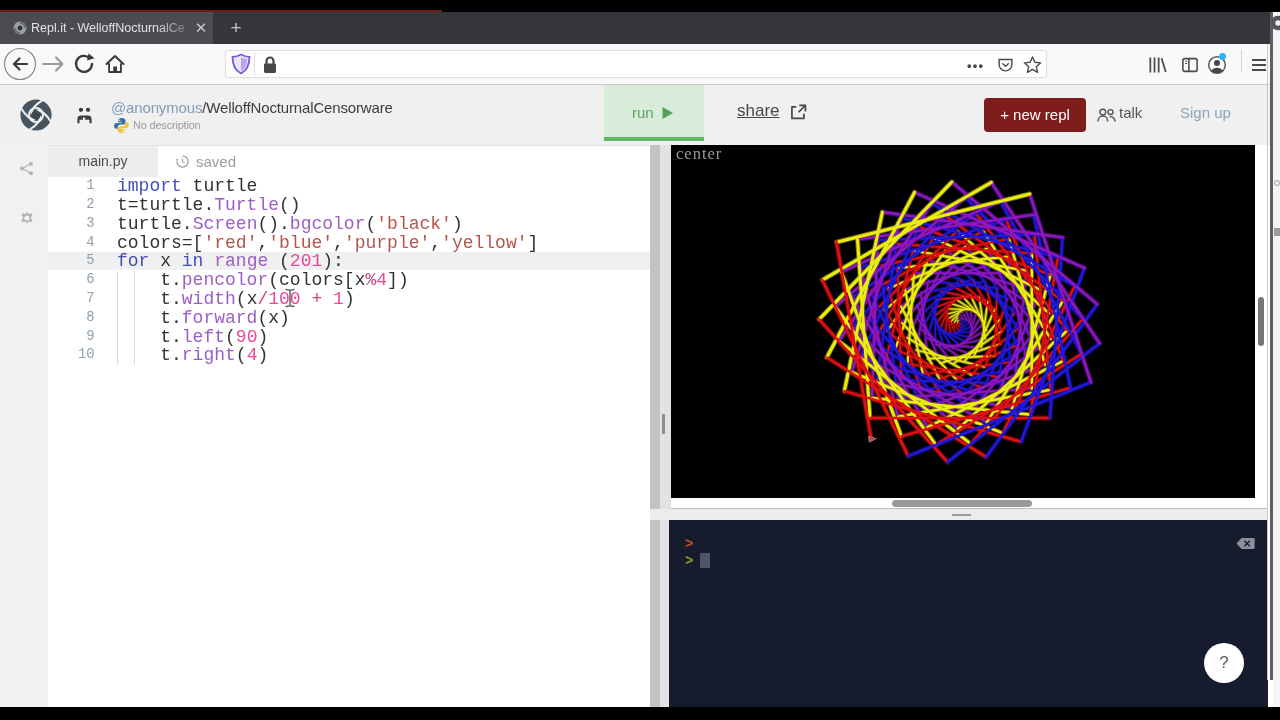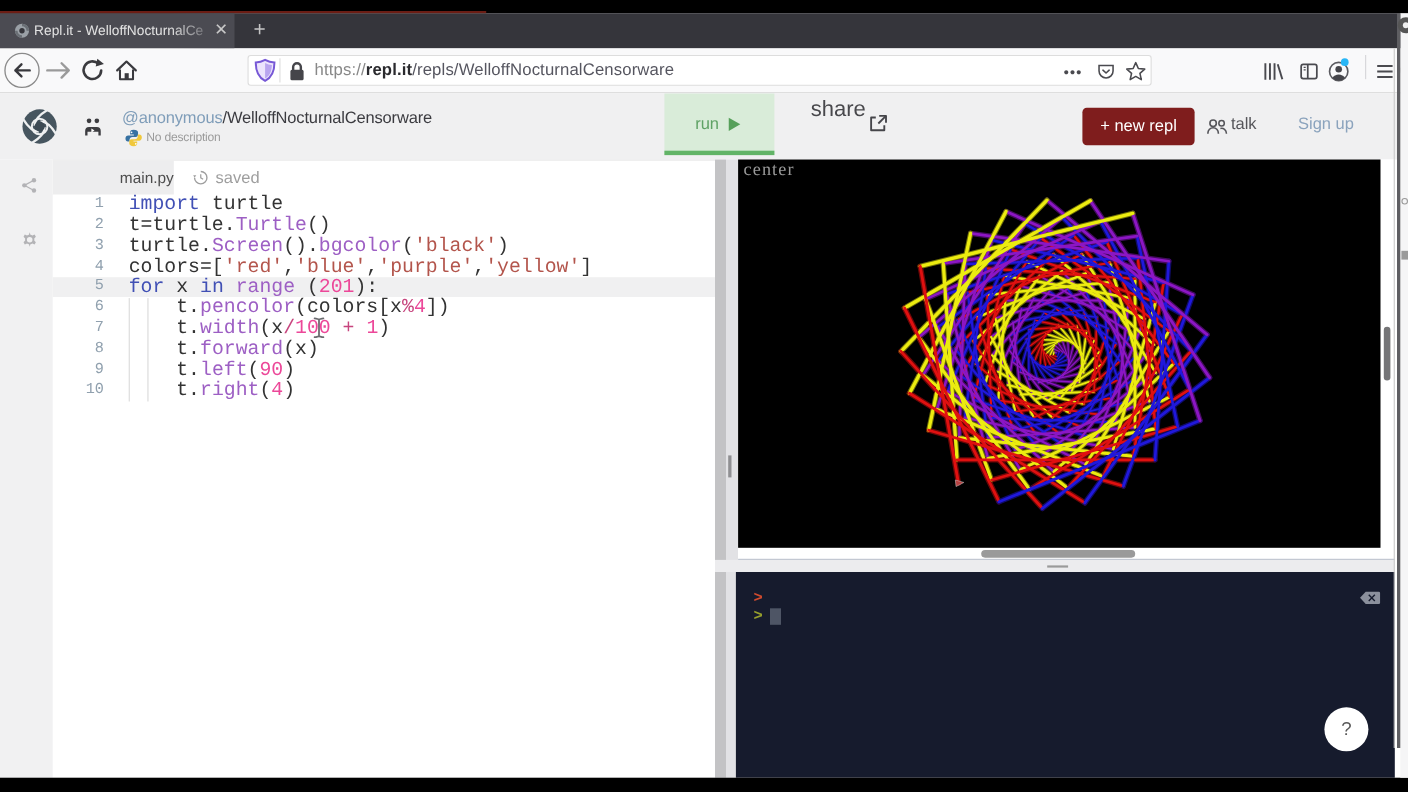--- a/index.html
+++ b/index.html
@@ -34,33 +34,33 @@
 #redgeline { left:1266.5px; top:44px; width:1px; height:636px; background:#c9c9c9; z-index:41; }
 
 #site { left:0; top:85px; width:1273px; height:635px; background:#fff; }
 #hdr { left:0; top:85px; width:1273px; height:60px; background:#f0f0f1; }
 #invite { left:484px; top:85px; width:104px; height:56px; background:#e6e6ee;
   border-bottom:4px solid #5b65c0; color:#6570c8; font-size:15px; }
 #invite .lbl { position:absolute; left:18px; top:19px; }
 #runbtn { left:604px; top:85px; width:100px; height:56px; background:#d9ecd9;
   border-bottom:4px solid #62b467; color:#5fa265; font-size:15px; }
 #runbtn .lbl { position:absolute; left:20px; top:19px;text-align:right; }
-#sharebtn { left:737px; top:88px; color:#48484c; font-size:20px; }
+#sharebtn { left:737px; top:101px; color:#48484c; font-size:17px;text-decoration:underline; }
 #newrepl { left:984px; top:98px; width:102px; height:34px; background:#7f1d1d;
   border-radius:4px; color:#fff; font-size:15px; text-align:center; line-height:33px; }
 #signup { left:1180px; top:104px; color:#8ba3bd; font-size:15px; }
 #atuser { left:111px; top:99px; font-size:15px; color:#7f9db9; letter-spacing:-0.15px; }
 #atuser span { color:#3b3b40; }
 #nodesc { left:133px; top:119px; font-size:11px; color:#9b9b9b; letter-spacing:-0.2px; }
 
 #sidebar { left:0; top:145px; width:48px; height:562px; background:#f1f1f2; }
 #tabrow { left:48px; top:145px; width:602px; height:32px; background:#fff;
   border-top:1px solid #e4e4e4; }
 #filetab { left:48px; top:146px; width:110px; height:31px; background:#ededee;
-  color:#4d4d4d; font-size:14px; text-align:right; line-height:30px; }
+  color:#4d4d4d; font-size:14px; text-align:center; line-height:30px; }
 #saved { left:196px; top:153px; color:#9e9e9e; font-size:15px; }
 
 #editor { left:48px; top:177px; width:602px; height:530px; background:#fff;
   font-family:"Liberation Mono", monospace; font-size:13.8px; }
 #activeline { left:48px; top:251.6px; width:602px; height:18.8px; background:#f0f0f1; }
 .gut { position:absolute; width:46.5px; text-align:right; color:#90a0ae;
   font-family:"Liberation Mono", monospace; font-size:13.8px; line-height:18.8px; }
 .cl { position:absolute; left:117px; white-space:pre; color:#333;
   font-family:"Liberation Mono", monospace; font-size:18px; line-height:18.8px; }
 .kw { color:#4150b5; } .fn { color:#9d5fc4; } .st { color:#b3554c; }
@@ -132,21 +132,20 @@
 <svg class="abs" width="20" height="22" style="left:231px;top:53px" viewBox="0 0 20 22">
  <path d="M10 1.5 C13 3.2 16 3.8 18.5 3.8 C18.5 12 16 17.5 10 20.5 C4 17.5 1.5 12 1.5 3.8 C4 3.8 7 3.2 10 1.5 Z" fill="#ece4fc" stroke="#7758d6" stroke-width="1.8"></path>
  <path d="M10 4.2 C12 5.3 14.2 5.9 16.2 6 C16 12 14 16 10 18.3 Z" fill="#b9a5ef"></path>
 </svg>
 <div class="abs" id="urlsep"></div>
 
 <svg class="abs" width="16" height="20" style="left:262px;top:55px" viewBox="0 0 16 20">
  <rect x="2" y="8.5" width="12" height="9.5" rx="1.4" fill="#45454a"></rect>
  <path d="M4.5 9 V6 a3.5 3.5 0 0 1 7 0 V9" stroke="#45454a" stroke-width="2.2" fill="none"></path>
 </svg>
-<div class="abs" id="urltext">https://<b>repl.it</b><span>/repls/WelloffNocturnalCensorware</span></div>
 
 <div class="abs" style="left:967px;top:58px;color:#4a4a4f;font-size:13px;letter-spacing:1.2px;font-weight:700">•••</div>
 <svg class="abs" width="17" height="17" style="left:997px;top:56px" viewBox="0 0 24 24">
  <path d="M3 5 h18 v7 a9 9 0 0 1 -18 0 Z" fill="none" stroke="#4a4a4f" stroke-width="2"></path>
  <path d="M8 11 l4 3.6 L16 11" stroke="#4a4a4f" stroke-width="2" fill="none" stroke-linecap="round" stroke-linejoin="round"></path>
 </svg>
 <svg class="abs" width="19" height="19" style="left:1023px;top:55px" viewBox="0 0 24 24">
  <path d="M12 2.5 L15 9.2 L22.3 9.9 L16.8 14.8 L18.4 22 L12 18.3 L5.6 22 L7.2 14.8 L1.7 9.9 L9 9.2 Z" fill="none" stroke="#4a4a4f" stroke-width="1.8" stroke-linejoin="round"></path>
 </svg>
 

